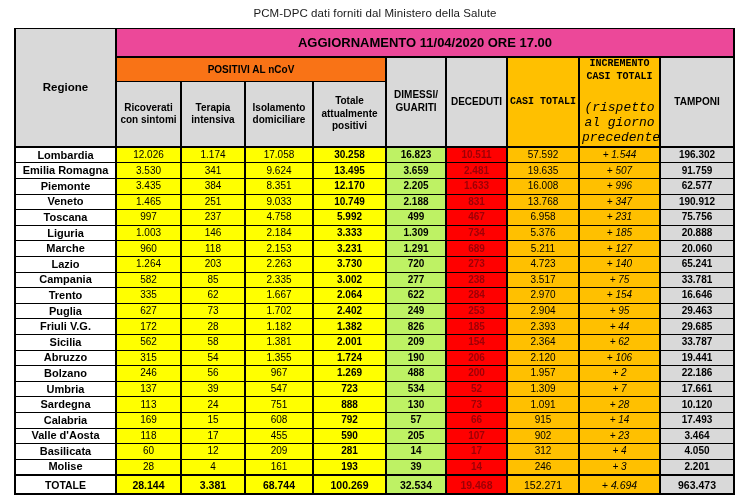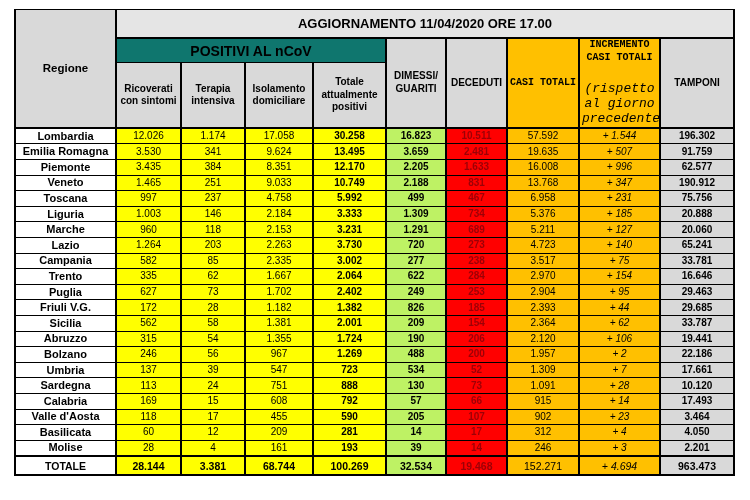--- a/index.html
+++ b/index.html
@@ -17,23 +17,23 @@
     border-collapse:collapse; table-layout:fixed;
     margin:9px 0 0 14px; width:719px;
   }
   th, td {
     border:1px solid #000;
     border-left-width:2px; border-right-width:2px;
     text-align:center; vertical-align:middle;
     padding:0; overflow:hidden; white-space:normal;
   }
   
-  .h-update   { height:27px; background:#e5e5e5; font-size:13px; font-weight:700; border-bottom-width:2px; }
+  .h-update   { height:27px; background:#ec4899; font-size:13px; font-weight:700; border-bottom-width:2px; }
   .h-regione  { background:#d9d9d9; font-size:11.5px; font-weight:700; border-bottom-width:2px; }
-  .h-positivi { height:19px; background:#0f766e; font-size:14px; font-weight:700; }
+  .h-positivi { height:19px; background:#f97316; font-size:10px; font-weight:700; }
   .h-sub      { height:52px; background:#d9d9d9; font-size:10px; font-weight:700; border-bottom-width:2px; line-height:1.25; padding:0 2px; }
   .h-orange   { background:#ffc000;font-family:Liberation Mono, monospace; }
   .h-note     { display:block; font-style:italic; font-weight:400; font-size:13px; line-height:1.15; margin-top:18px; }
   
   tbody th, tbody td { height:14.6px; font-size:10px; line-height:1; }
   tbody th.row-label { background:#ffffff; font-weight:700; font-size:11px; }
   .c-yellow { background:#ffff00; font-weight:400; }
   .c-yellow.b { font-weight:700; }
   .c-green  { background:#bef264; font-weight:700; }
   .c-red    { background:#ff0000; color:#9c0006; font-weight:700; }
@@ -43,20 +43,21 @@
   tr.total-row th, tr.total-row td {
     border-top-width:2px; border-bottom-width:2px;
     height:17px; font-size:10.5px;
   }
   tr.total-row .c-yellow { font-weight:700; }
 </style>
 </head>
 <body>
 
 <div class="page">
+  <div class="doc-title">PCM-DPC dati forniti dal Ministero della Salute</div>
 
   <table class="covid">
     <colgroup>
       <col style="width:101px">
         <col style="width:65px">
         <col style="width:64px">
       <col style="width:68px">
         <col style="width:73px">
         <col style="width:60px">
       <col style="width:61px">

